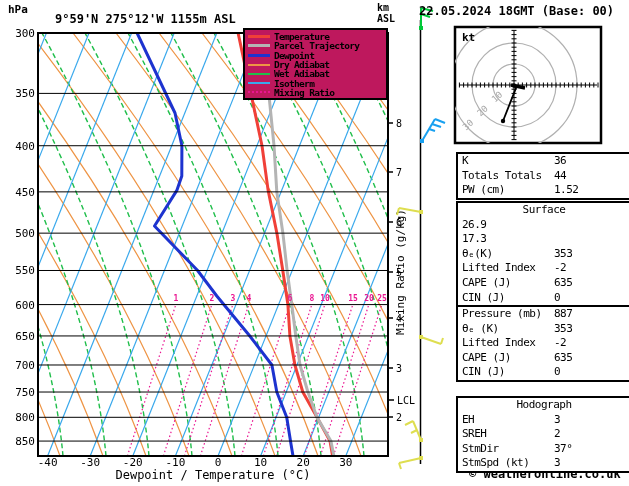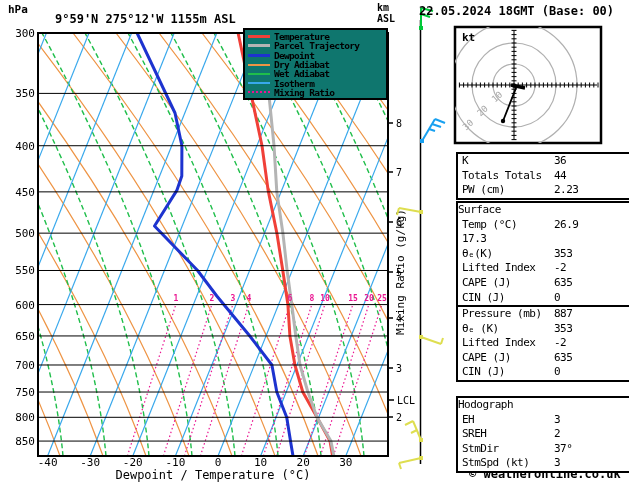--- a/index.html
+++ b/index.html
@@ -5,28 +5,28 @@
   html,body{margin:0;padding:0;background:#fff;}
   .screen{position:relative;width:629px;height:486px;background:#fff;overflow:hidden;
           font-family:"DejaVu Sans Mono",monospace;color:#000;}
   svg text{font-family:"DejaVu Sans Mono",monospace;}
   .hdr{position:absolute;font-weight:bold;white-space:nowrap;}
   #hpa{left:8px;top:3px;font-size:11px;}
   #title{left:55px;top:12px;font-size:12px;letter-spacing:0px;}
   #kmasl{left:362px;top:2px;font-size:10px;line-height:11px;margin-left:15px;}
   #datetime{left:419px;top:4px;font-size:12px;}
   #mainsvg{position:absolute;left:0;top:0;}
-  .legend{position:absolute;left:243px;top:28px;width:136px;background:#0f766e;border:2px solid #000;
+  .legend{position:absolute;left:243px;top:28px;width:136px;background:#be185d;border:2px solid #000;
           padding:2px 2px 1px 3px;z-index:5;}
   .lrow{display:flex;align-items:center;height:9.3px;}
   .lsample{width:22px;height:0;margin-right:4px;flex:none;}
   .llab{font-size:9.5px;font-weight:bold;letter-spacing:-0.7px;white-space:nowrap;}
   .box{position:absolute;left:456px;width:172px;border:2px solid #000;background:#fff;
        font-size:11px;letter-spacing:-0.5px;z-index:5;}
-  .thead{text-align:left;line-height:14.6px;white-space:nowrap;}
+  .thead{text-align:center;line-height:14.6px;white-space:nowrap;}
   .trow{display:flex;line-height:14.6px;padding:0 4px;white-space:nowrap;}
   .tlab{width:92px;flex:none;}
   #box1{top:152px;}
   #box2{top:201px;}
   #box3{top:305px;}
   #box4{top:396px;}
   #copyright{position:absolute;left:469px;top:467px;font-size:12px;font-weight:bold;}
 </style>
 </head>
 <body>
@@ -336,28 +336,27 @@
       <div class="trow">
         <span class="tlab">K</span>
         <span class="tval">36</span>
       </div>
       <div class="trow">
         <span class="tlab">Totals Totals</span>
         <span class="tval">44</span>
       </div>
       <div class="trow">
         <span class="tlab">PW (cm)</span>
-        <span class="tval">2.23</span>
+        <span class="tval">1.52</span>
       </div>
     </div>
   <div class="box" id="box2">
     <div class="thead">Surface</div>
     <div>
         <div class="trow">
-          <span class="tlab">Temp (°C)</span>
           <span class="tval">26.9</span>
         </div>
         <div class="trow">
           <span class="tval">17.3</span>
         </div>
         <div class="trow">
           <span class="tlab">θₑ(K)</span>
           <span class="tval">353</span>
         </div>
         <div class="trow">

